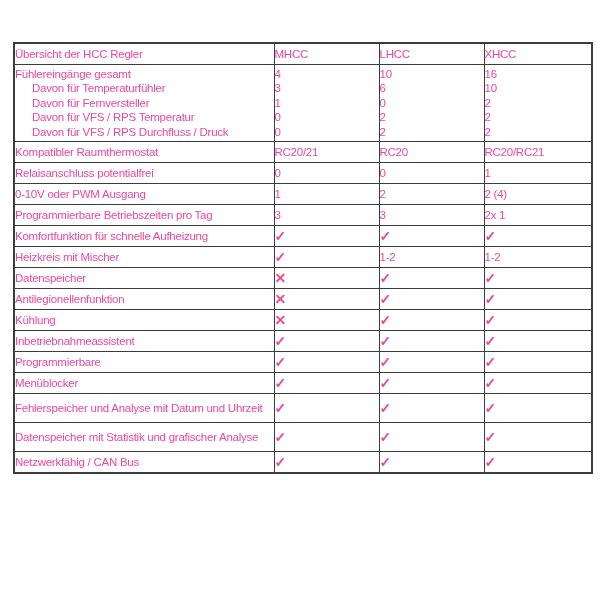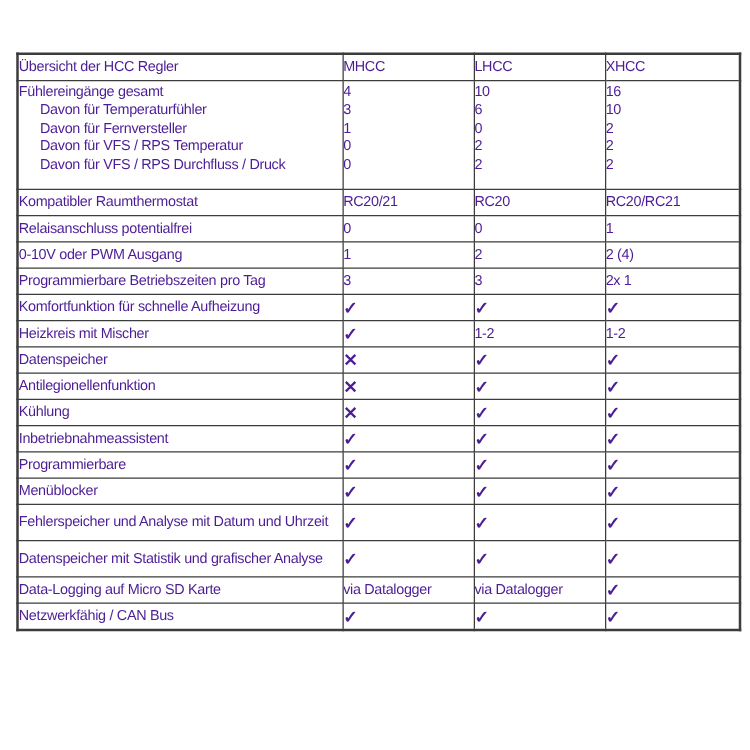--- a/index.html
+++ b/index.html
@@ -7,21 +7,21 @@
     padding: 0;
     background: #ffffff;
   }
   .page {
     position: relative;
     width: 600px;
     height: 600px;
     background: #ffffff;
     overflow: hidden;
     font-family: "Liberation Sans", sans-serif;
-    color: #4c1d95;
+    color: #ec4899;
   }
   table.hcc {
     position: absolute;
     left: 13px;
     top: 42px;
     width: 578px;
     border-collapse: collapse;
     table-layout: fixed;
     border: 2px solid #3c3c3c;
   }
@@ -40,21 +40,21 @@
   table.hcc tbody tr { height: 21px; }
   table.hcc tbody tr.tall { height: 29px; margin-top: 32px; }
   table.hcc tbody tr.group { height: 77px; }
   th.label-cell, td.label-cell {
     text-align: left;
     padding-left: 6px;
   }
   th.value-head, td.value-cell {
     text-align: left;
   }
-  tr.group td { vertical-align: top; padding-top: 2px; padding-bottom: 12px; }
+  tr.group td { vertical-align: top; padding-top: 2px; padding-bottom: 2px; }
   .line { line-height: 14.6px; }
   .line.indent { padding-left: 17px; }
   .line.mark {
     font-size: 14px;
     font-weight: bold;
     line-height: 14.6px;
   }
   tbody tr:not(.group) .line.mark { line-height: 18px; }
 </style>
 </head>
@@ -298,34 +298,20 @@
           </td>
           <td class="value-cell">
             <div class="line mark">✓</div>
           </td>
           <td class="value-cell">
             <div class="line mark">✓</div>
           </td>
         </tr>
         <tr>
           <td class="label-cell">
-            <div class="line">Data-Logging auf Micro SD Karte</div>
-          </td>
-          <td class="value-cell">
-            <div class="line">via Datalogger</div>
-          </td>
-          <td class="value-cell">
-            <div class="line">via Datalogger</div>
-          </td>
-          <td class="value-cell">
-            <div class="line mark">✓</div>
-          </td>
-        </tr>
-        <tr>
-          <td class="label-cell">
             <div class="line">Netzwerkfähig / CAN Bus</div>
           </td>
           <td class="value-cell">
             <div class="line mark">✓</div>
           </td>
           <td class="value-cell">
             <div class="line mark">✓</div>
           </td>
           <td class="value-cell">
             <div class="line mark">✓</div>

